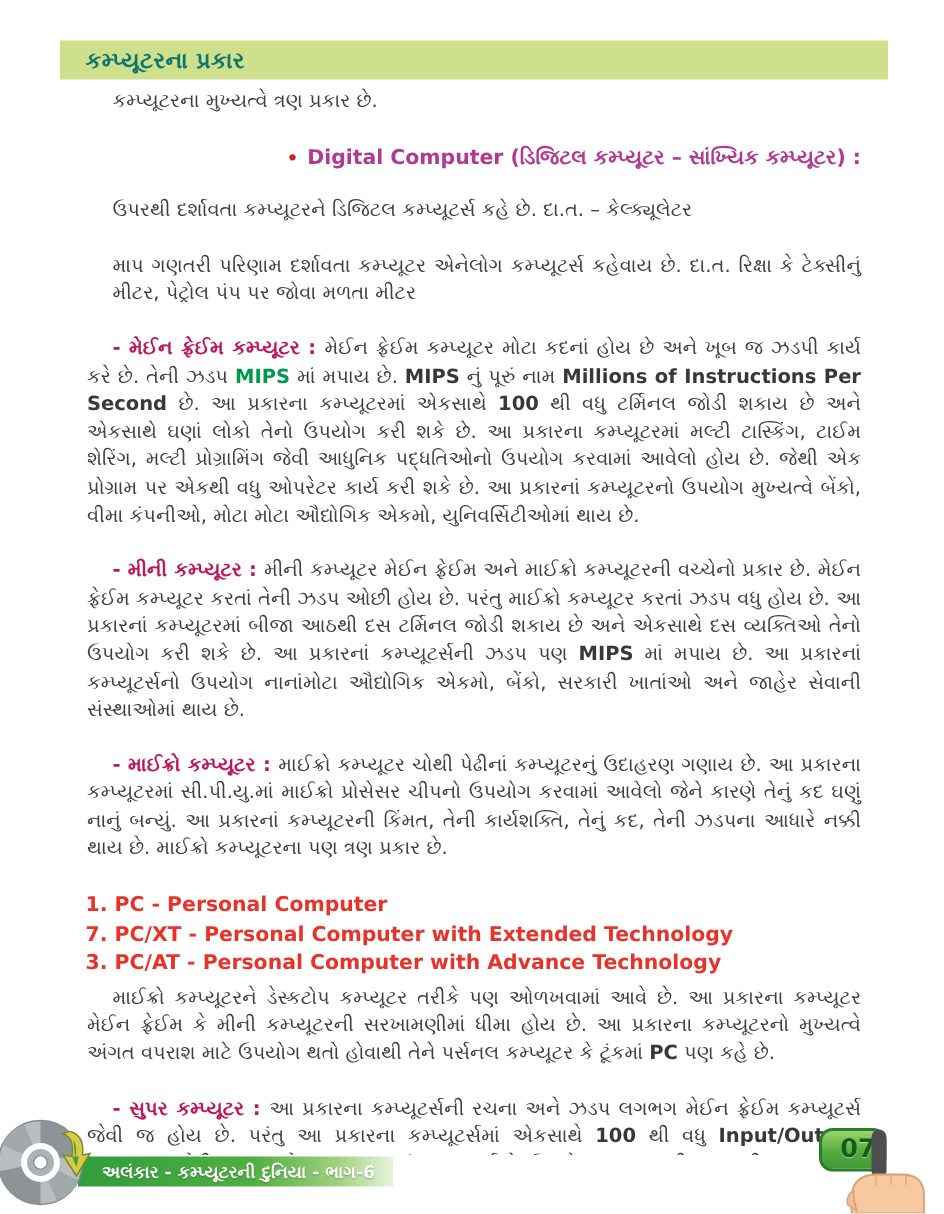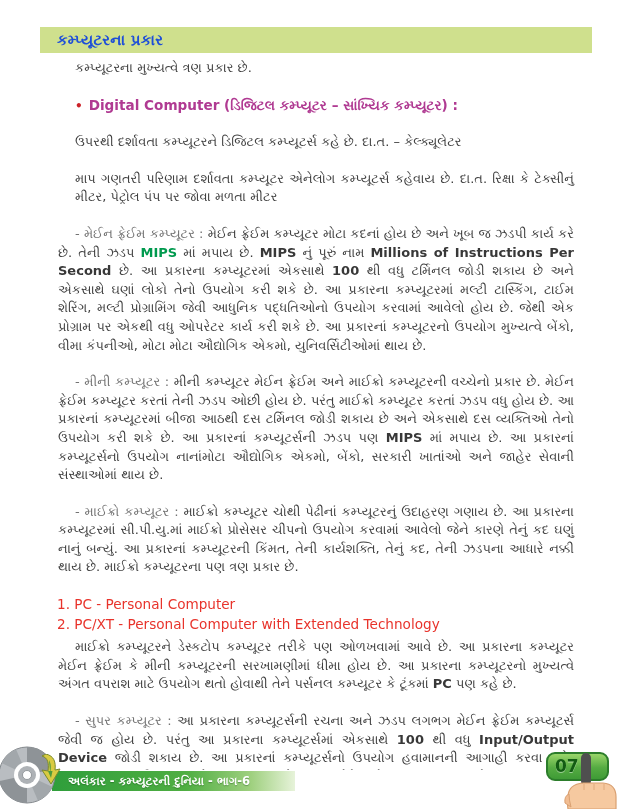--- a/index.html
+++ b/index.html
@@ -7,59 +7,59 @@
     width:629px;height:809px;background:#ffffff;
     font-family:"DejaVu Sans","Liberation Sans",sans-serif;
     color:#3f3f3f;
   }
   .page{position:relative;width:629px;height:809px;background:#ffffff;overflow:hidden;}
   .content{position:absolute;left:40px;top:0;width:552px;height:770px;overflow:hidden;}
 
   .secbar{
     margin:0 0 0 -2px;width:554px;box-sizing:border-box;
     background:#cfe08d;padding:4px 8px 4px 19px;
-    font-size:15px;font-weight:bold;color:#1d4ed8;
+    font-size:15px;font-weight:bold;color:#0f766e;
     letter-spacing:.2px;
   }
   .secbar.first{margin-top:27px;}
 
   p{margin:18px;font-size:13px;line-height:18.6px;text-align:justify;}
   .mt2{margin-top:2px;} .mt4{margin-top:4px;} .mt6{margin-top:6px;}
   .indent{text-indent:17px;}
   .block-ind{padding-left:17px;}
 
   .bullet-head{
     padding-left:17px;font-weight:bold;font-size:13.6px;color:#b03a92;
-    text-align:left;line-height:18.6px;
+    text-align:right;line-height:18.6px;
   }
   .bullet-dot{color:#cc2229;font-size:12px;margin-right:6px;}
 
-  .s-g{color:#737373;font-weight:normal;}
+  .s-g{color:#be185d;font-weight:bold;}
   .s-gw{color:#009a4e;font-weight:bold;}
   .s-b{font-weight:bold;color:#383838;}
 
   .pc-list{margin-top:6px;margin-bottom:4px;padding-left:17px;}
-  .pc-item{color:#e8332b;font-size:13.6px;line-height:19.6px;font-weight:400;}
+  .pc-item{color:#e8332b;font-size:13.6px;line-height:19.6px;font-weight:700;}
 
   
   .footer{position:absolute;left:0;top:740px;width:629px;height:69px;}
   .book-banner{
-    position:absolute;left:52px;top:31px;width:243px;height:20px;
+    position:absolute;left:52px;top:31px;width:210px;height:20px;
     background:linear-gradient(to right,#2f9e3b 0%,#4fae42 55%,#9fd07f 82%,#e7f3da 100%);
     color:#ffffff;font-size:11.5px;font-weight:bold;
     line-height:20px;padding-left:16px;box-sizing:border-box;
     text-shadow:0 1px 1px rgba(0,60,0,.35);
   }
   .cd{position:absolute;left:-2px;top:4px;}
   .curl-arrow{position:absolute;left:40px;top:14px;}
   .page-btn{
-    position:absolute;left:546px;top:12px;width:63px;height:29px;
+    position:absolute;left:546px;top:12px;width:45px;height:29px;
     background:linear-gradient(to bottom,#9ad66a,#55ab42 55%,#3f9b36);
     border:2px solid #2c7d2b;border-radius:9px;box-sizing:border-box;
-    color:#135c13;font-size:17px;font-weight:bold;text-align:left;
+    color:#135c13;font-size:17px;font-weight:bold;text-align:center;
     line-height:25px;padding-left:7px;
     text-shadow:0 1px 0 rgba(255,255,255,.45);
   }
   .hand{position:absolute;left:556px;top:10px;}
 </style>
 </head>
 <body>
 
 <div class="page">
   <div class="content">
@@ -77,21 +77,22 @@
 
 
     <p class="indent mt4"><span class="s-g">- મેઈન ફ્રેઈમ કમ્પ્યૂટર : </span><span>મેઈન ફ્રેઈમ કમ્પ્યૂટર મોટા કદનાં હોય છે અને ખૂબ જ ઝડપી કાર્ય કરે છે. તેની ઝડપ </span><span class="s-gw">MIPS</span><span> માં મપાય છે. </span><span class="s-b">MIPS</span><span> નું પૂરું નામ </span><span class="s-b">Millions of Instructions Per Second</span><span> છે. આ પ્રકારના કમ્પ્યૂટરમાં એકસાથે </span><span class="s-b">100</span><span> થી વધુ ટર્મિનલ જોડી શકાય છે અને એકસાથે ઘણાં લોકો તેનો ઉપયોગ કરી શકે છે. આ પ્રકારના કમ્પ્યૂટરમાં મલ્ટી ટાસ્કિંગ, ટાઈમ શેરિંગ, મલ્ટી પ્રોગ્રામિંગ જેવી આધુનિક પદ્ધતિઓનો ઉપયોગ કરવામાં આવેલો હોય છે. જેથી એક પ્રોગ્રામ પર એકથી વધુ ઓપરેટર કાર્ય કરી શકે છે. આ પ્રકારનાં કમ્પ્યૂટરનો ઉપયોગ મુખ્યત્વે બેંકો, વીમા કંપનીઓ, મોટા મોટા ઔદ્યોગિક એકમો, યુનિવર્સિટીઓમાં થાય છે.</span></p>
 
     <p class="indent mt6"><span class="s-g">- મીની કમ્પ્યૂટર : </span><span>મીની કમ્પ્યૂટર મેઈન ફ્રેઈમ અને માઈક્રો કમ્પ્યૂટરની વચ્ચેનો પ્રકાર છે. મેઈન ફ્રેઈમ કમ્પ્યૂટર કરતાં તેની ઝડપ ઓછી હોય છે. પરંતુ માઈક્રો કમ્પ્યૂટર કરતાં ઝડપ વધુ હોય છે. આ પ્રકારનાં કમ્પ્યૂટરમાં બીજા આઠથી દસ ટર્મિનલ જોડી શકાય છે અને એકસાથે દસ વ્યક્તિઓ તેનો ઉપયોગ કરી શકે છે. આ પ્રકારનાં કમ્પ્યૂટર્સની ઝડપ પણ </span><span class="s-b">MIPS</span><span> માં મપાય છે. આ પ્રકારનાં કમ્પ્યૂટર્સનો ઉપયોગ નાનાંમોટા ઔદ્યોગિક એકમો, બેંકો, સરકારી ખાતાંઓ અને જાહેર સેવાની સંસ્થાઓમાં થાય છે.</span></p>
 
     <p class="indent mt6"><span class="s-g">- માઈક્રો કમ્પ્યૂટર : </span><span>માઈક્રો કમ્પ્યૂટર ચોથી પેઢીનાં કમ્પ્યૂટરનું ઉદાહરણ ગણાય છે. આ પ્રકારના કમ્પ્યૂટરમાં સી.પી.યુ.માં માઈક્રો પ્રોસેસર ચીપનો ઉપયોગ કરવામાં આવેલો જેને કારણે તેનું કદ ઘણું નાનું બન્યું. આ પ્રકારનાં કમ્પ્યૂટરની કિંમત, તેની કાર્યશક્તિ, તેનું કદ, તેની ઝડપના આધારે નક્કી થાય છે. માઈક્રો કમ્પ્યૂટરના પણ ત્રણ પ્રકાર છે.</span></p>
 
     <div class="pc-list">
       <div class="pc-item">1. PC - Personal Computer</div>
-      <div class="pc-item">2. PC/XT - Personal Computer with Extended Technology</div>
+      <div class="pc-item">7. PC/XT - Personal Computer with Extended Technology</div>
+      <div class="pc-item">3. PC/AT - Personal Computer with Advance Technology</div>
     </div>
 
     <p class="indent mt4"><span>માઈક્રો કમ્પ્યૂટરને ડેસ્કટોપ કમ્પ્યૂટર તરીકે પણ ઓળખવામાં આવે છે. આ પ્રકારના કમ્પ્યૂટર મેઈન ફ્રેઈમ કે મીની કમ્પ્યૂટરની સરખામણીમાં ધીમા હોય છે. આ પ્રકારના કમ્પ્યૂટરનો મુખ્યત્વે અંગત વપરાશ માટે ઉપયોગ થતો હોવાથી તેને પર્સનલ કમ્પ્યૂટર કે ટૂંકમાં </span><span class="s-b">PC</span><span> પણ કહે છે.</span></p>
 
     <p class="indent mt6"><span class="s-g">- સુપર કમ્પ્યૂટર : </span><span>આ પ્રકારના કમ્પ્યૂટર્સની રચના અને ઝડપ લગભગ મેઈન ફ્રેઈમ કમ્પ્યૂટર્સ જેવી જ હોય છે. પરંતુ આ પ્રકારના કમ્પ્યૂટર્સમાં એકસાથે </span><span class="s-b">100</span><span> થી વધુ </span><span class="s-b">Input/Output Device</span><span> જોડી શકાય છે. આ પ્રકારનાં કમ્પ્યૂટર્સનો ઉપયોગ હવામાનની આગાહી કરવા માટે, અવકાશયાનનાં નિયંત્રણ માટે તથા યુદ્ધ અને સંરક્ષણ ક્ષેત્રે બહોળા પ્રમાણમાં થાય છે.</span></p>
 
   </div>
 
   <div class="footer">
 

